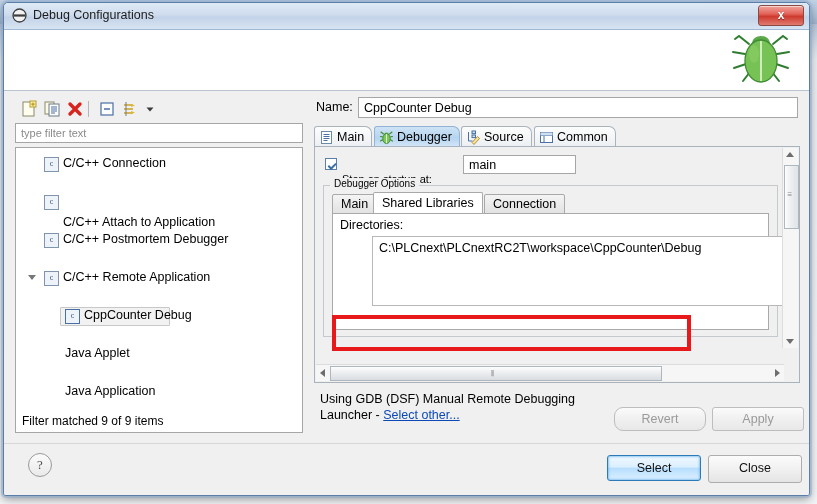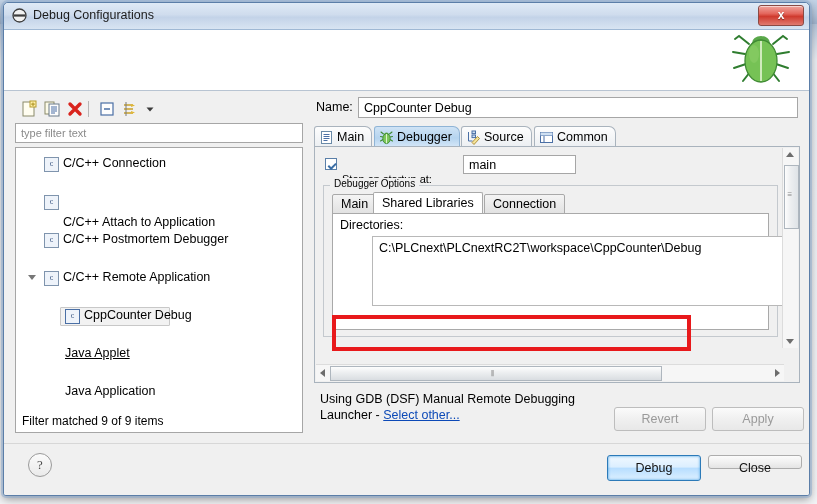--- a/index.html
+++ b/index.html
@@ -260,21 +260,21 @@
   }
   .btn-primary{
     position:absolute;top:11px;width:94px;height:26px;box-sizing:border-box;
     border:1px solid #2c7ab8;border-radius:3px;
     background:linear-gradient(180deg,#f0f8ff 0%,#dcefff 45%,#b8deff 52%,#ddf0ff 100%);
     box-shadow:0 0 2px 1px rgba(90,170,230,.6) inset;
     font-size:12.5px;color:#111;text-align:center;line-height:24px;cursor:pointer;
     font-family:"Liberation Sans", sans-serif;
   }
   .btn-normal{
-    position:absolute;top:11px;width:94px;height:14px;box-sizing:border-box;
+    position:absolute;top:11px;width:94px;height:28px;box-sizing:border-box;
     border:1px solid #adadad;border-radius:3px;
     background:linear-gradient(180deg,#fbfbfb 0%,#f1f1f1 50%,#e4e4e4 100%);
     font-size:12.5px;color:#111;text-align:center;line-height:24px;cursor:pointer;
     font-family:"Liberation Sans", sans-serif;
   }
 </style>
 </head>
 <body>
 
 <div id="root">
@@ -400,21 +400,21 @@
             <span class="lbl" style="left:47px;">C/C++ Remote Application</span>
           </div>
 
           <div class="tnode" style="top:82px;">
             <span class="sel" style="left:44px;top:1px;width:108px;"></span>
             <span class="cico" style="left:49px;border-color:#4a6fa5;">c</span>
             <span class="lbl" style="left:68px;">CppCounter Debug</span>
           </div>
 
           <div class="tnode" style="top:101px;">
-            <span class="lbl" style="left:49px;text-decoration:underline;">Java Applet</span>
+            <span class="lbl" style="left:49px;">Java Applet</span>
           </div>
 
           <div class="tnode" style="top:120px;">
             <span class="lbl" style="left:49px;">Java Application</span>
           </div>
 
 
           <div class="filtermatch">Filter matched 9 of 9 items</div>
         </div>
       </div>
@@ -526,27 +526,27 @@
             </div>
             <span class="harrow rt"></span>
           </div>
         </div>
 
         <div class="statusrow">
           <div class="statustext">
             <span>Using GDB (DSF) Manual Remote Debugging</span><br>
             <span>Launcher - </span><span class="selectother">Select other...</span>
           </div>
-          <div class="btn" style="left:300px;top:18px;width:92px;">Revert</div>
+          <div class="btn" style="left:300px;top:18px;width:92px;border-radius:9px;">Revert</div>
           <div class="btn" style="left:398px;top:18px;width:92px;">Apply</div>
         </div>
 
       </div>
     </div>
 
     <div class="footer">
       <div class="helpbtn">?</div>
-      <div class="btn-primary" style="left:603px;">Debug</div>
+      <div class="btn-primary" style="left:603px;">Select</div>
       <div class="btn-normal" style="left:704px;">Close</div>
     </div>
 
   </div>
 </div>
 
 </body></html>

